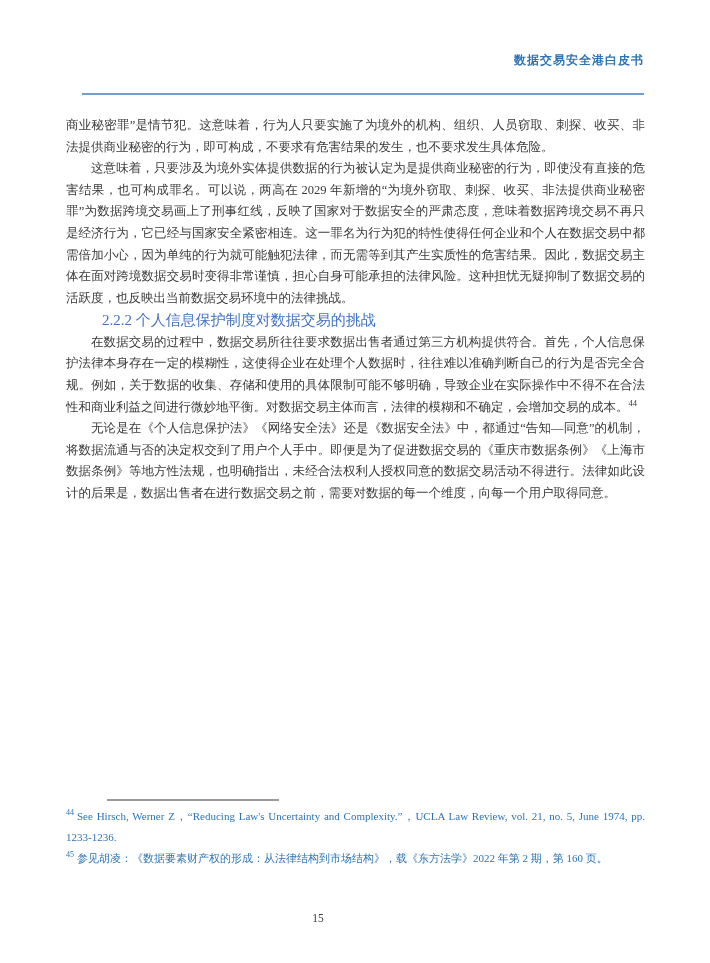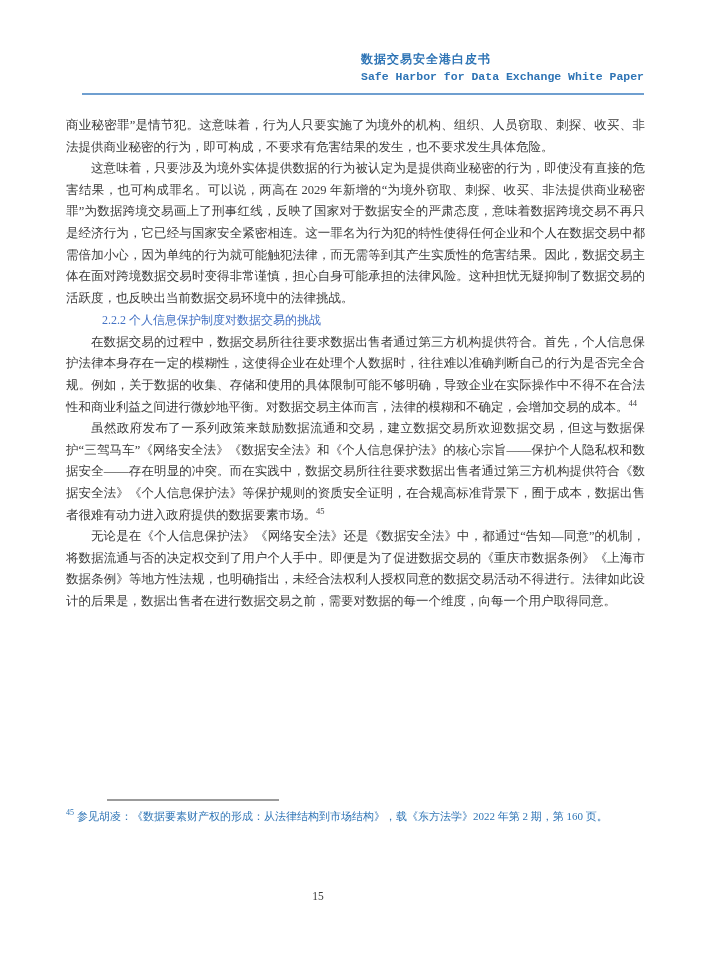--- a/index.html
+++ b/index.html
@@ -13,24 +13,23 @@
     width: 710px;
     height: 963px;
     background: #ffffff;
     overflow: hidden;
   }
   
   .hdr {
     position: absolute;
     top: 52px;
     right: 66px;
-    text-align: left;
+    text-align: center;
     color: #2E74B5;
     font-weight: bold;
-    font-family: Liberation Mono, monospace;
   }
   .hdr-zh {
     font-size: 12px;
     line-height: 17px;
     letter-spacing: 1px;
   }
   .hdr-en {
     font-size: 11.5px;
     line-height: 16px;
   }
@@ -51,21 +50,21 @@
     font-size: 12.5px;
     line-height: 21.6px;
     color: #3a3a3a;
     text-align: justify;
   }
   .doc-body p { margin: 0; }
   .doc-body p.ind { text-indent: 2em; }
   .sec-heading {
     margin: 1px 0 0 0;
     padding-left: 36px;
-    font-size: 12px;
+    font-size: 15px;
     line-height: 22.5px;
     color: #4472C4;
     text-align: left;
   }
   sup.ref {
     font-size: 8.5px;
     line-height: 0;
   }
   
   .fnotes {
@@ -87,50 +86,49 @@
   }
   .fn { margin: 0; }
   .fn sup {
     font-size: 8px;
     line-height: 0;
     margin-right: 3px;
   }
   
   .pageno {
     position: absolute;
-    top: 890px;
+    top: 912px;
     left: 0;
     width: 636px;
     text-align: center;
     font-size: 11.5px;
     color: #3a3a3a;
   }
 </style>
 </head>
 <body>
 
 <div class="page">
 
   <div class="hdr">
     <div class="hdr-zh">数据交易安全港白皮书</div>
-    <div class="hdr-en">Safe Harbor for Data Exchange White Paper</div>
   </div>
   <div class="hdr-rule"></div>
 
   <div class="doc-body">
     <p>商业秘密罪”是情节犯。这意味着，行为人只要实施了为境外的机构、组织、人员窃取、刺探、收买、非法提供商业秘密的行为，即可构成，不要求有危害结果的发生，也不要求发生具体危险。</p>
     <p class="ind">这意味着，只要涉及为境外实体提供数据的行为被认定为是提供商业秘密的行为，即使没有直接的危害结果，也可构成罪名。可以说，两高在 2029 年新增的“为境外窃取、刺探、收买、非法提供商业秘密罪”为数据跨境交易画上了刑事红线，反映了国家对于数据安全的严肃态度，意味着数据跨境交易不再只是经济行为，它已经与国家安全紧密相连。这一罪名为行为犯的特性使得任何企业和个人在数据交易中都需倍加小心，因为单纯的行为就可能触犯法律，而无需等到其产生实质性的危害结果。因此，数据交易主体在面对跨境数据交易时变得非常谨慎，担心自身可能承担的法律风险。这种担忧无疑抑制了数据交易的活跃度，也反映出当前数据交易环境中的法律挑战。</p>
 
     <p class="sec-heading">2.2.2 个人信息保护制度对数据交易的挑战</p>
 
     <p class="ind"><span>在数据交易的过程中，数据交易所往往要求数据出售者通过第三方机构提供符合。首先，个人信息保护法律本身存在一定的模糊性，这使得企业在处理个人数据时，往往难以准确判断自己的行为是否完全合规。例如，关于数据的收集、存储和使用的具体限制可能不够明确，导致企业在实际操作中不得不在合法性和商业利益之间进行微妙地平衡。对数据交易主体而言，法律的模糊和不确定，会增加交易的成本。</span><sup class="ref">44</sup></p>
-    <p class="ind"><span>虽然政府发布了一系列政策来鼓励数据流通和交易，建立数据交易所欢迎数据交易，但这与数据保护“三驾马车”《网络安全法》《数据安全法》和《个人信息保护法》的核心宗旨——保护个人隐私权和数据安全——存在明显的冲突。而在实践中，数据交易所往往要求数据出售者通过第三方机构提供符合《数据安全法》《个人信息保护法》等保护规则的资质安全证明，在合规高标准背景下，囿于成本，数据出售者很难有动力进入政府提供的数据要素市场。</span><sup class="ref">45</sup></p>
     <p class="ind">无论是在《个人信息保护法》《网络安全法》还是《数据安全法》中，都通过“告知—同意”的机制，将数据流通与否的决定权交到了用户个人手中。即便是为了促进数据交易的《重庆市数据条例》《上海市数据条例》等地方性法规，也明确指出，未经合法权利人授权同意的数据交易活动不得进行。法律如此设计的后果是，数据出售者在进行数据交易之前，需要对数据的每一个维度，向每一个用户取得同意。</p>
   </div>
 
   <div class="fnotes">
     <div class="fn-sep"></div>
+    <p class="fn"><sup>44</sup><span>See Hirsch, Werner Z，“Reducing Law's Uncertainty and Complexity.”，UCLA Law Review, vol. 21, no. 5, June 1974, pp. 1233-1236.</span></p>
     <p class="fn"><sup>45</sup><span>参见胡凌：《数据要素财产权的形成：从法律结构到市场结构》，载《东方法学》2022 年第 2 期，第 160 页。</span></p>
   </div>
 
   <div class="pageno">15</div>
 
 </div>
 
 </body></html>

